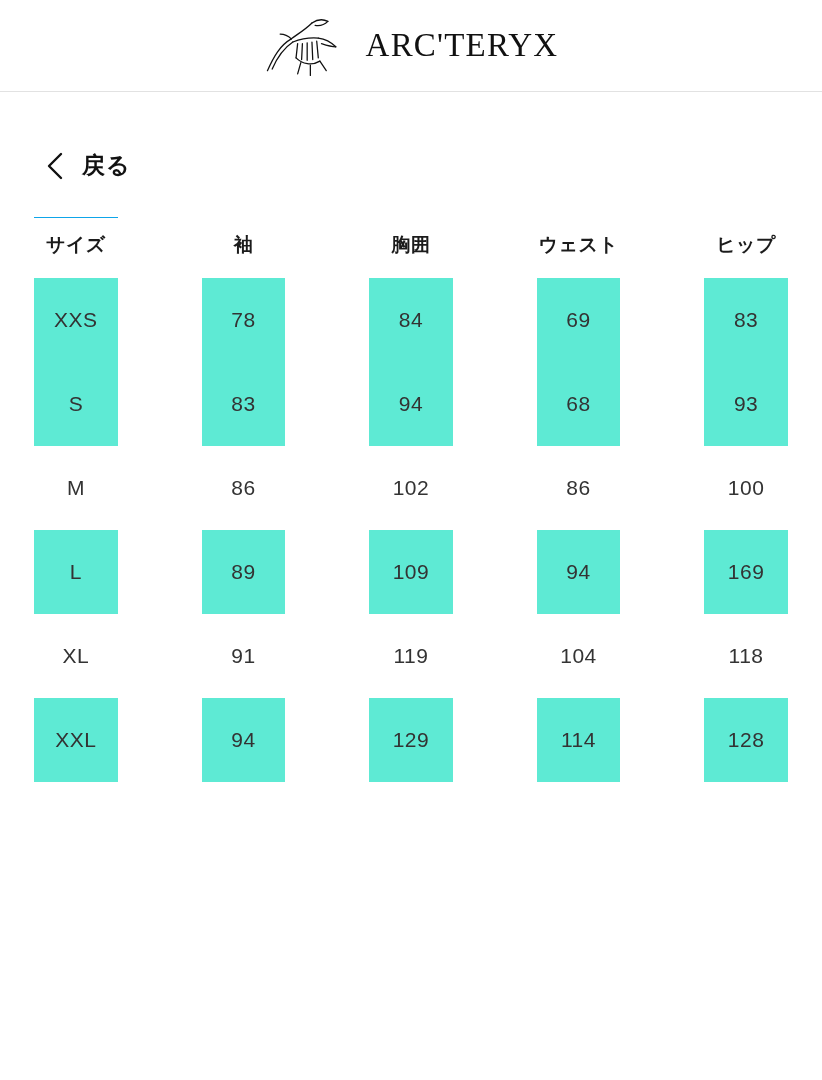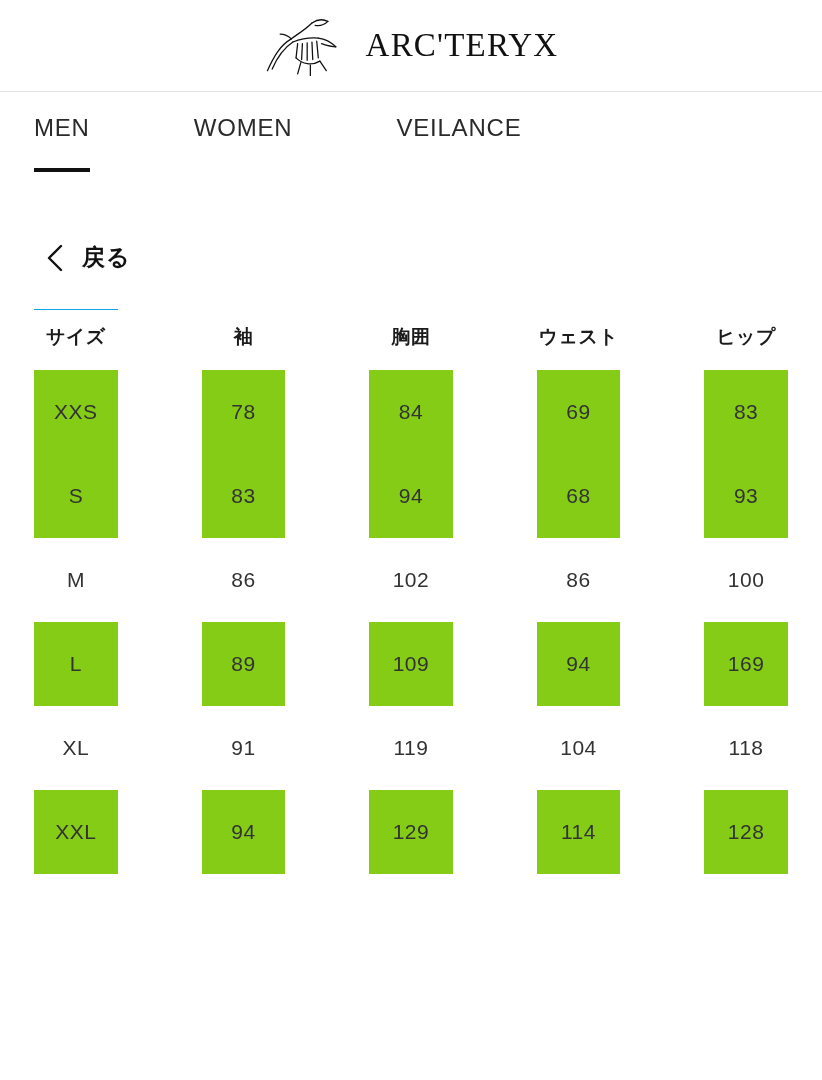--- a/index.html
+++ b/index.html
@@ -119,21 +119,21 @@
   }
   tbody td {
     font-size: 21px;
     color: #333;
     text-align: center;
     height: 84px;
     vertical-align: middle;
     letter-spacing: 0.5px;
   }
   tbody tr.shaded td {
-    background: #84cc16;
+    background: #5eead4;
   }
   td.spacer, th.spacer { background: #ffffff !important; padding: 0; }
 </style>
 </head>
 <body>
 
 <div class="page">
 
   <div class="header">
     <div class="logo-wrap">
@@ -156,34 +156,20 @@
           <path d="M56 60 L52 74"></path>
           <path d="M68 63 L68 76"></path>
           <path d="M80 58 L88 70"></path>
           <path d="M44 30 C40 26 36 24 30 24"></path>
         </g>
       </svg>
       <div class="logo-text">ARC'TERYX</div>
     </div>
   </div>
 
-  <div class="nav">
-    <div class="nav-item active">
-      <span>MEN</span>
-      <span class="underline"></span>
-    </div>
-    <div class="nav-item">
-      <span>WOMEN</span>
-      
-    </div>
-    <div class="nav-item">
-      <span>VEILANCE</span>
-      
-    </div>
-  </div>
 
   <div class="back-row">
     <svg class="chev" viewBox="0 0 18 30">
       <polyline points="15,3 3,15 15,27" fill="none" stroke="#111" stroke-width="2.4" stroke-linecap="round" stroke-linejoin="round"></polyline>
     </svg>
     <div class="back-label">戻る</div>
   </div>
 
   <div class="table-wrap">
     <table>

